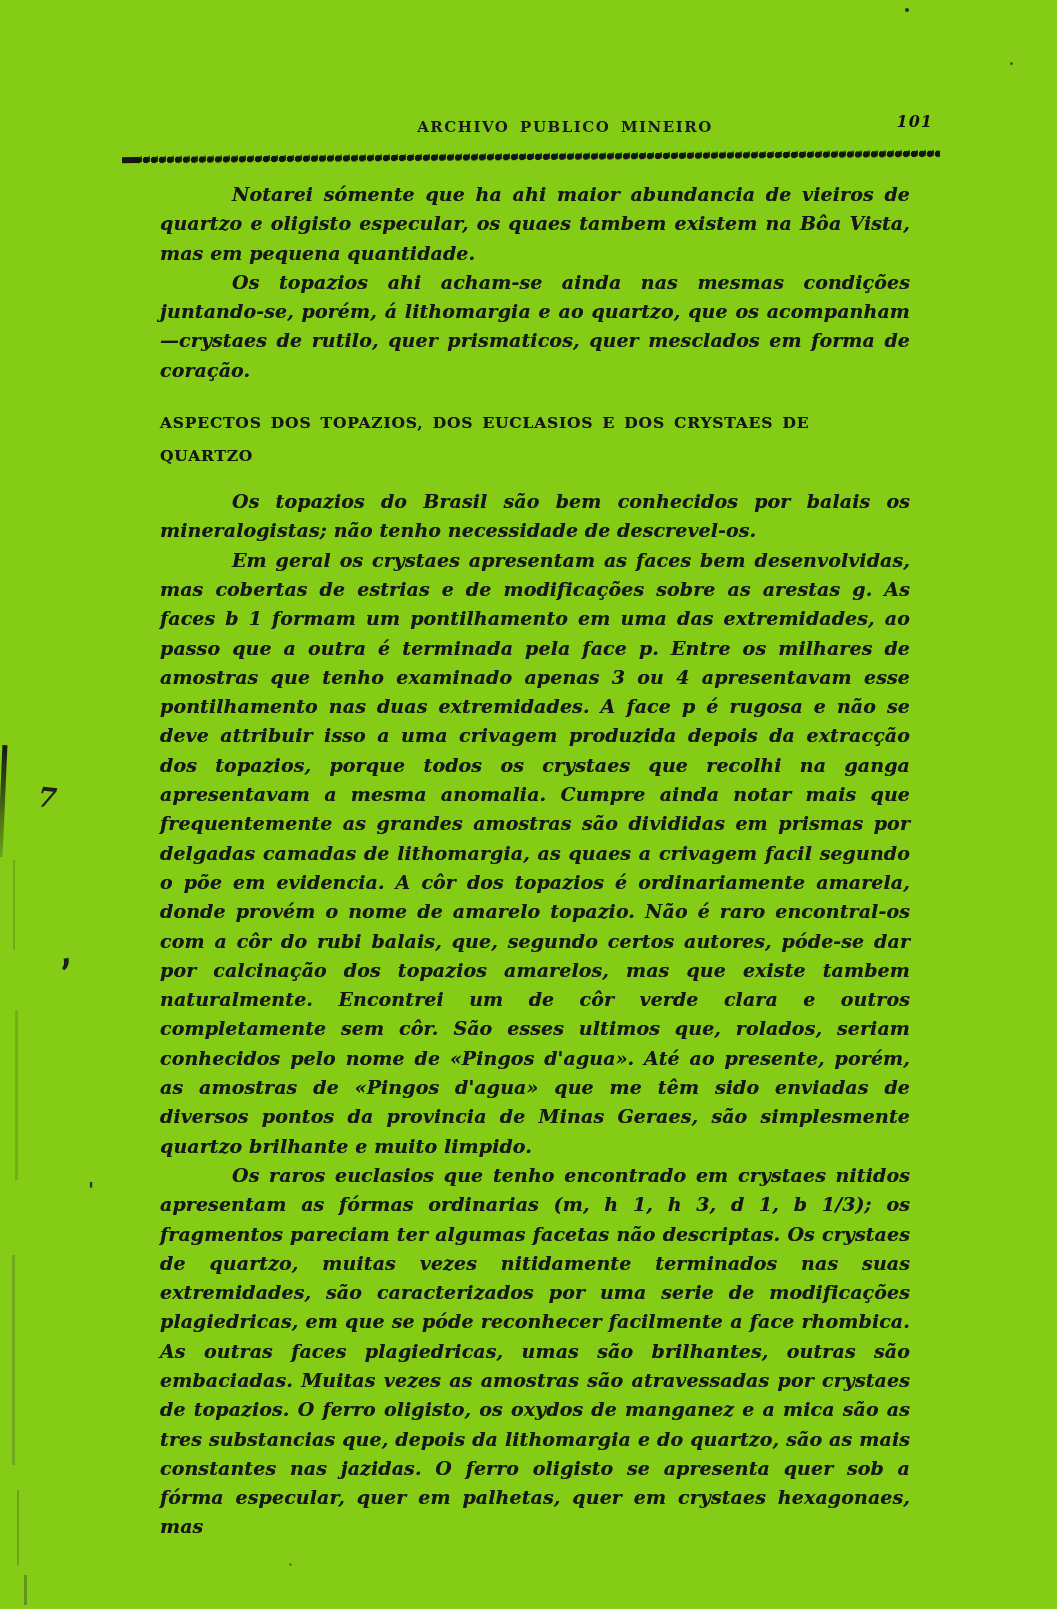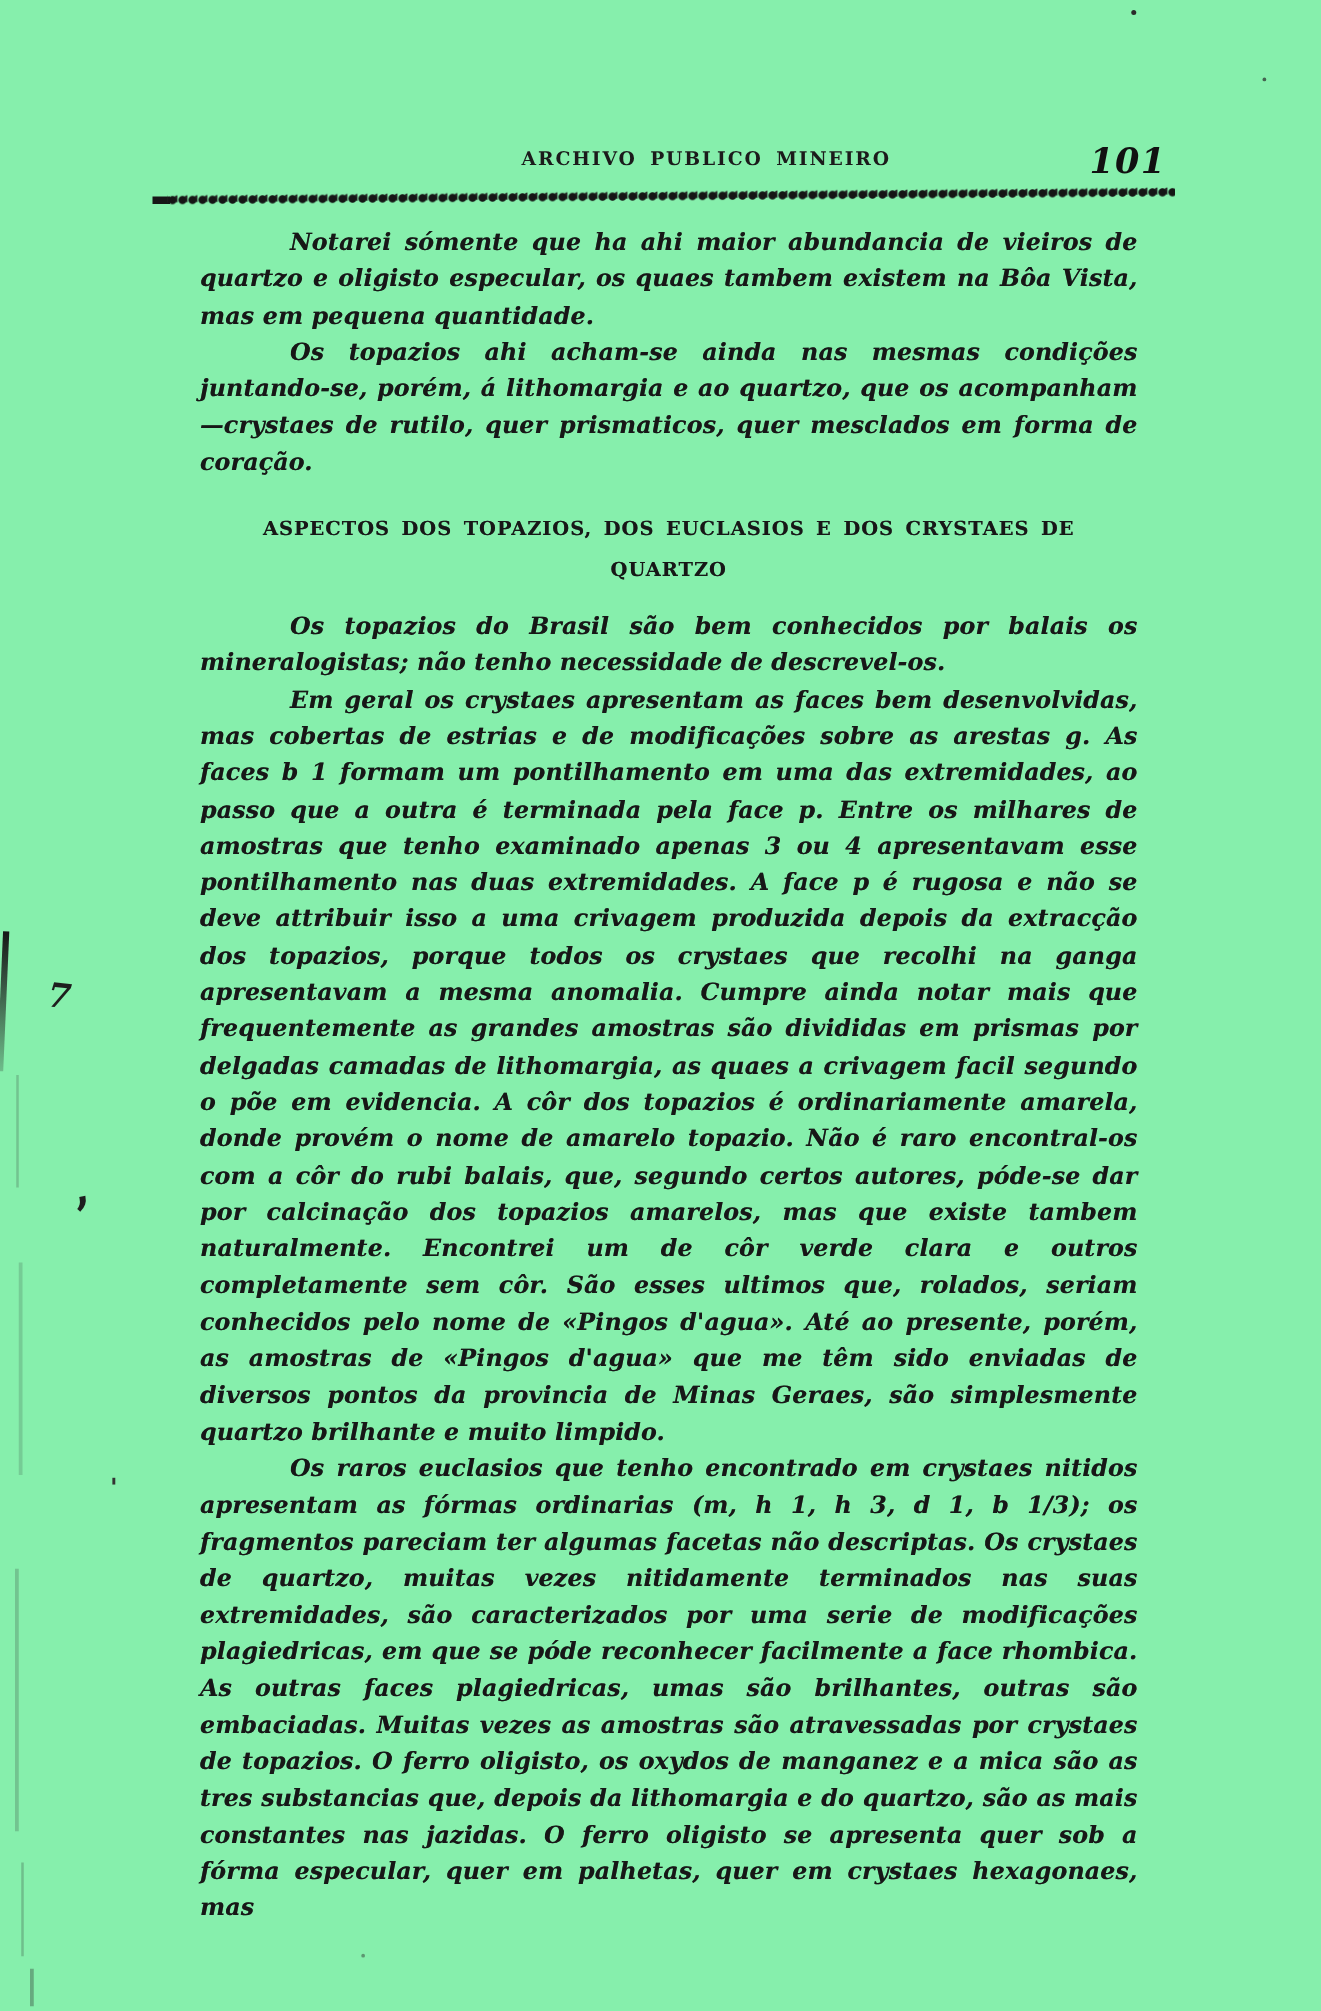--- a/index.html
+++ b/index.html
@@ -1,21 +1,21 @@
 <!DOCTYPE html>
 <html><head>
 <meta charset="utf-8">
 <style>
   html, body { margin: 0; padding: 0; background: #e8e8e8; }
   .page {
     position: relative;
     width: 1057px;
     height: 1609px;
     margin: 0 auto;
-    background: #86efac;
+    background: #84cc16;
     overflow: hidden;
     font-family: "DejaVu Serif", serif;
     color: #161616;
   }
 
   
   .header {
     position: absolute;
     left: 125px;
     top: 118px;
@@ -29,21 +29,21 @@
     font-size: 15px;
     font-weight: 700;
     letter-spacing: 1.5px;
     word-spacing: 4px;
     color: #1b1b1b;
   }
   .page-number {
     position: absolute;
     right: 8px;
     top: -6px;
-    font-size: 28px;
+    font-size: 16px;
     font-weight: 700;
     font-style: italic;
     letter-spacing: 1px;
     color: #111;
   }
 
   
   .rule-wrap {
     position: absolute;
     left: 122px;
@@ -86,21 +86,21 @@
   .body p {
     margin: 0;
     text-indent: 72px;
     font-style: italic;
   }
   .section-heading {
     margin: 21px 0 15px 0;
     font-size: 15.5px;
     line-height: 33px;
     font-weight: 700;
-    text-align: center;
+    text-align: left;
     letter-spacing: 0.8px;
     word-spacing: 3px;
     text-indent: 0;
     text-transform: uppercase;
   }
   .section-heading span { display: block; }
 
   
   .mark {
     position: absolute;

